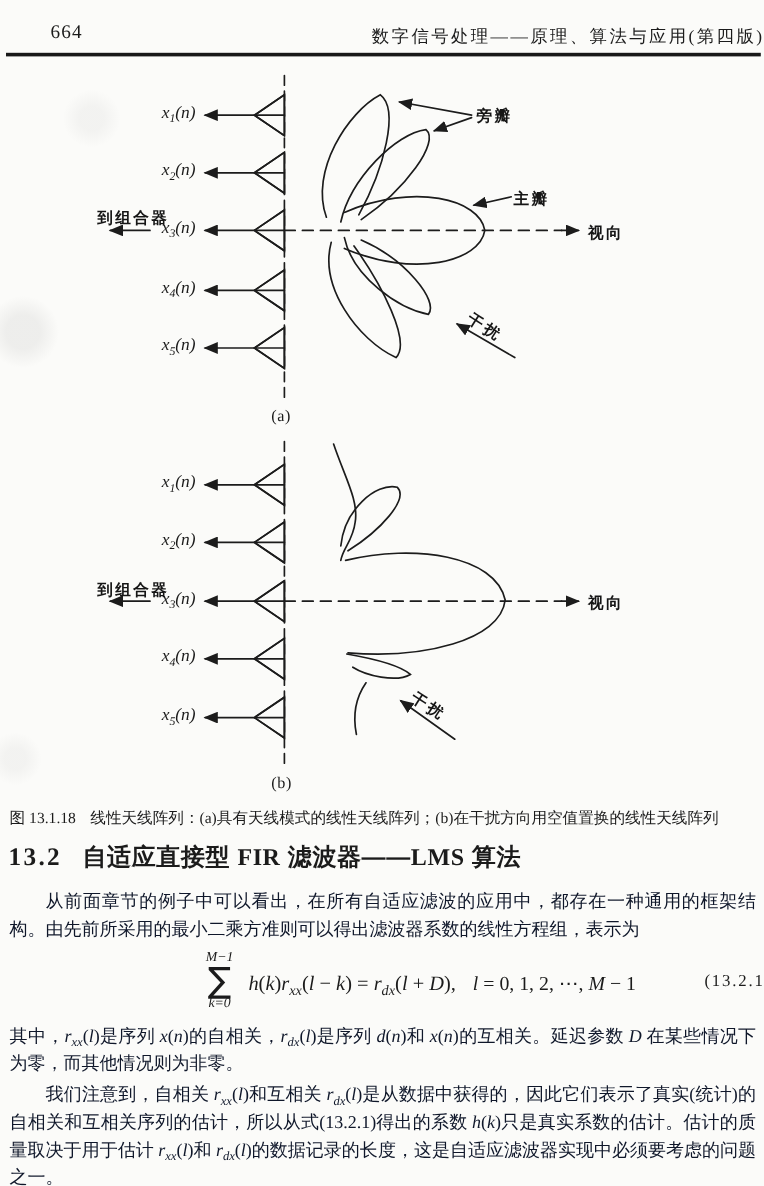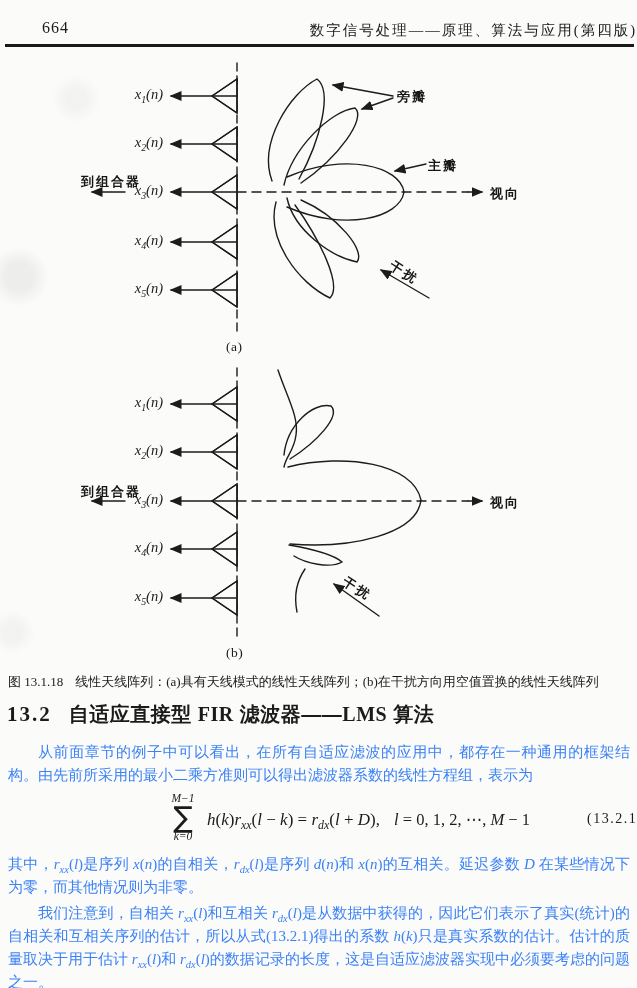--- a/index.html
+++ b/index.html
@@ -27,21 +27,21 @@
   .fig-sub{position:absolute;font-size:13.5px;letter-spacing:.5px;}
   
   .caption{position:absolute;left:8px;top:673px;width:623px;font-size:13px;white-space:nowrap;}
   .caption .cap-text{margin-left:12px;}
   .section{position:absolute;left:7px;top:701px;font-weight:bold;font-size:20px;white-space:nowrap;
            font-family:"Liberation Sans","DejaVu Sans",sans-serif;letter-spacing:.5px;}
   .sec-num{font-family:"Liberation Serif","DejaVu Serif",serif;font-size:21px;margin-right:17px;letter-spacing:2px;margin-top:38px;}
   .lat{font-family:"Liberation Serif","DejaVu Serif",serif;}
   
   .para{position:absolute;left:8px;width:622px;font-size:15px;line-height:23px;
-        text-align:justify;color:#3b82f6;}
+        text-align:justify;color:#0f172a;}
   .para i, .eq i{font-style:italic;}
   .para sub, .eq sub{font-size:.7em;font-style:italic;line-height:0;}
   .indent{text-indent:2em;}
   
   .eq{position:absolute;left:0;top:792px;width:637px;height:56px;font-family:"Liberation Serif","DejaVu Serif",serif;margin-left:43px;}
   .eq-sum{position:absolute;left:118px;top:1px;width:44px;text-align:center;}
   .eq-sup,.eq-low{display:block;font-size:11.5px;font-style:italic;line-height:11px;}
   .eq-sigma{display:block;font-size:29px;line-height:27px;font-family:"DejaVu Sans","Liberation Sans",sans-serif;font-style:normal;}
   .eq-body{position:absolute;left:164px;top:18px;font-size:17px;white-space:nowrap;}
   .eq-cond{position:absolute;left:351px;top:18px;font-size:16.5px;white-space:nowrap;}

